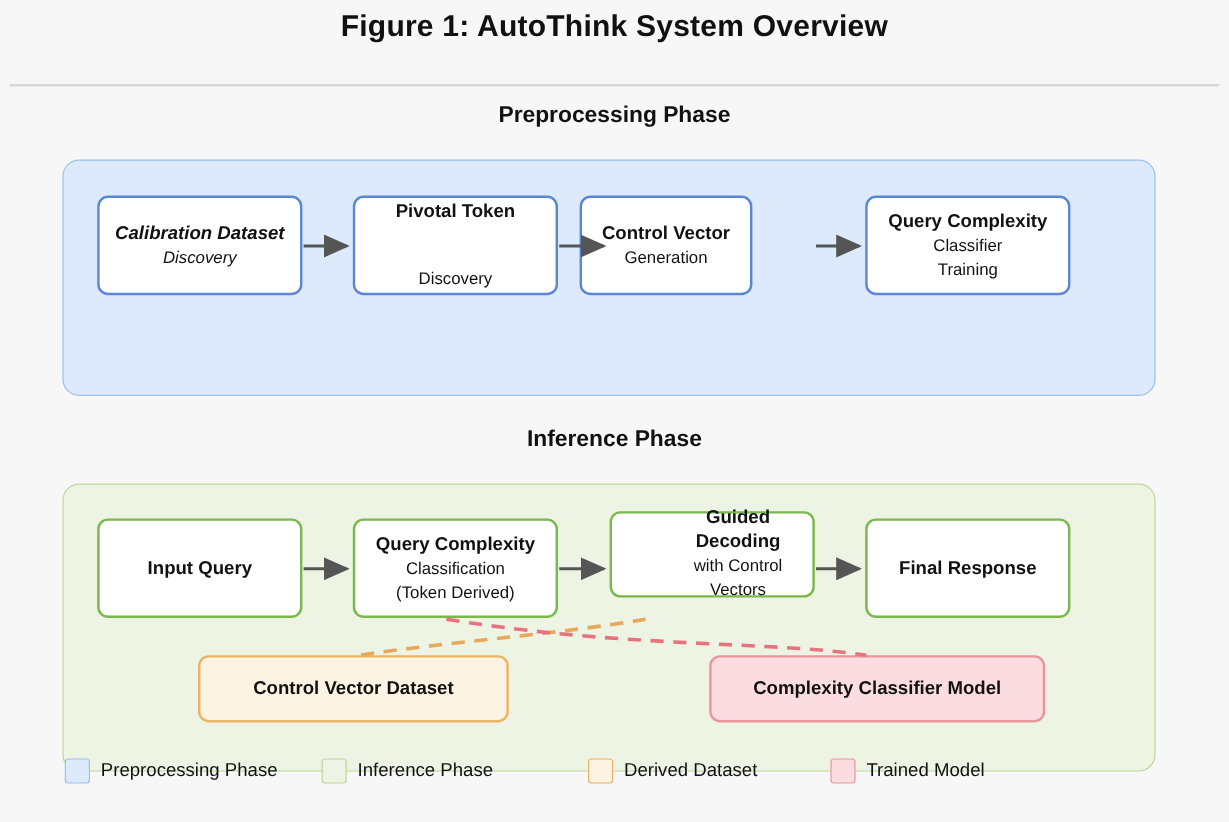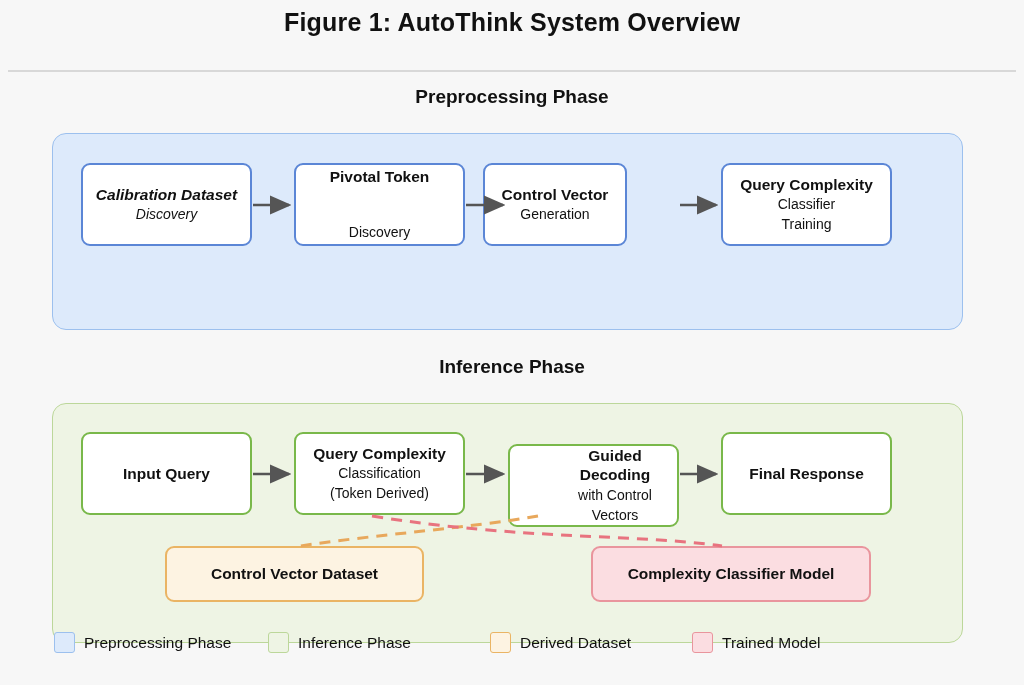--- a/index.html
+++ b/index.html
@@ -111,21 +111,21 @@
   <div class="node green" style="left:81px; top:432px; width:171px; height:83px;">
     <span class="t1">Input Query</span>
   </div>
 
   <div class="node green" style="left:294px; top:432px; width:171px; height:83px;">
     <span class="t1">Query Complexity</span>
     <span class="t2">Classification</span>
     <span class="t2">(Token Derived)</span>
   </div>
 
-  <div class="node green" style="left:508px; top:444px; width:171px; height:83px;padding-left:43px;">
+  <div class="node green" style="left:508px; top:426px; width:171px; height:72px;padding-left:43px;">
     <span class="t1">Guided Decoding</span>
     <span class="t2">with Control</span>
     <span class="t2">Vectors</span>
   </div>
 
   <div class="node green" style="left:721px; top:432px; width:171px; height:83px;">
     <span class="t1">Final Response</span>
   </div>
 
   <div class="chip orange" style="left:165px; top:546px; width:259px; height:56px;">

